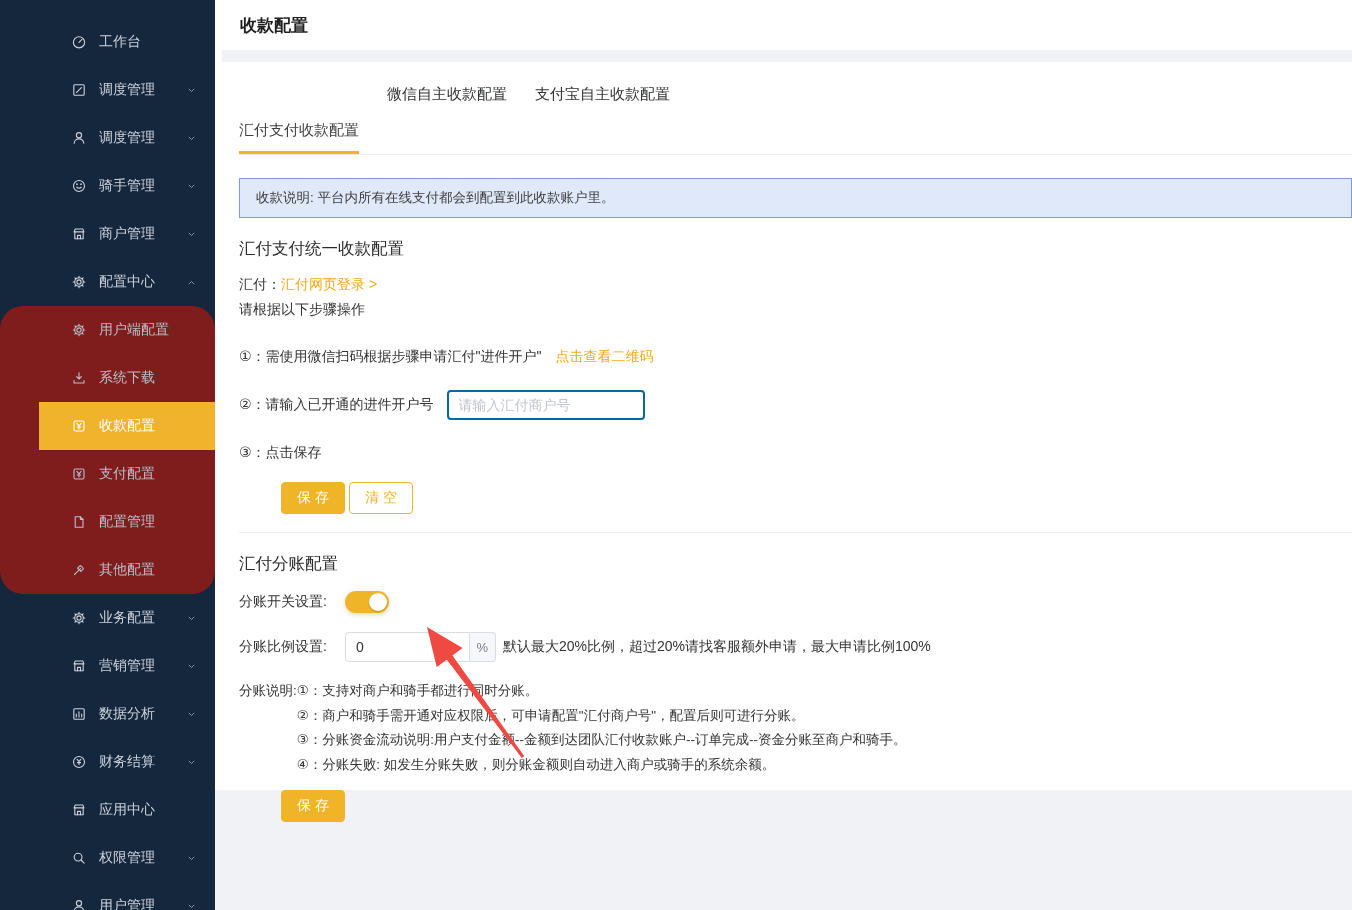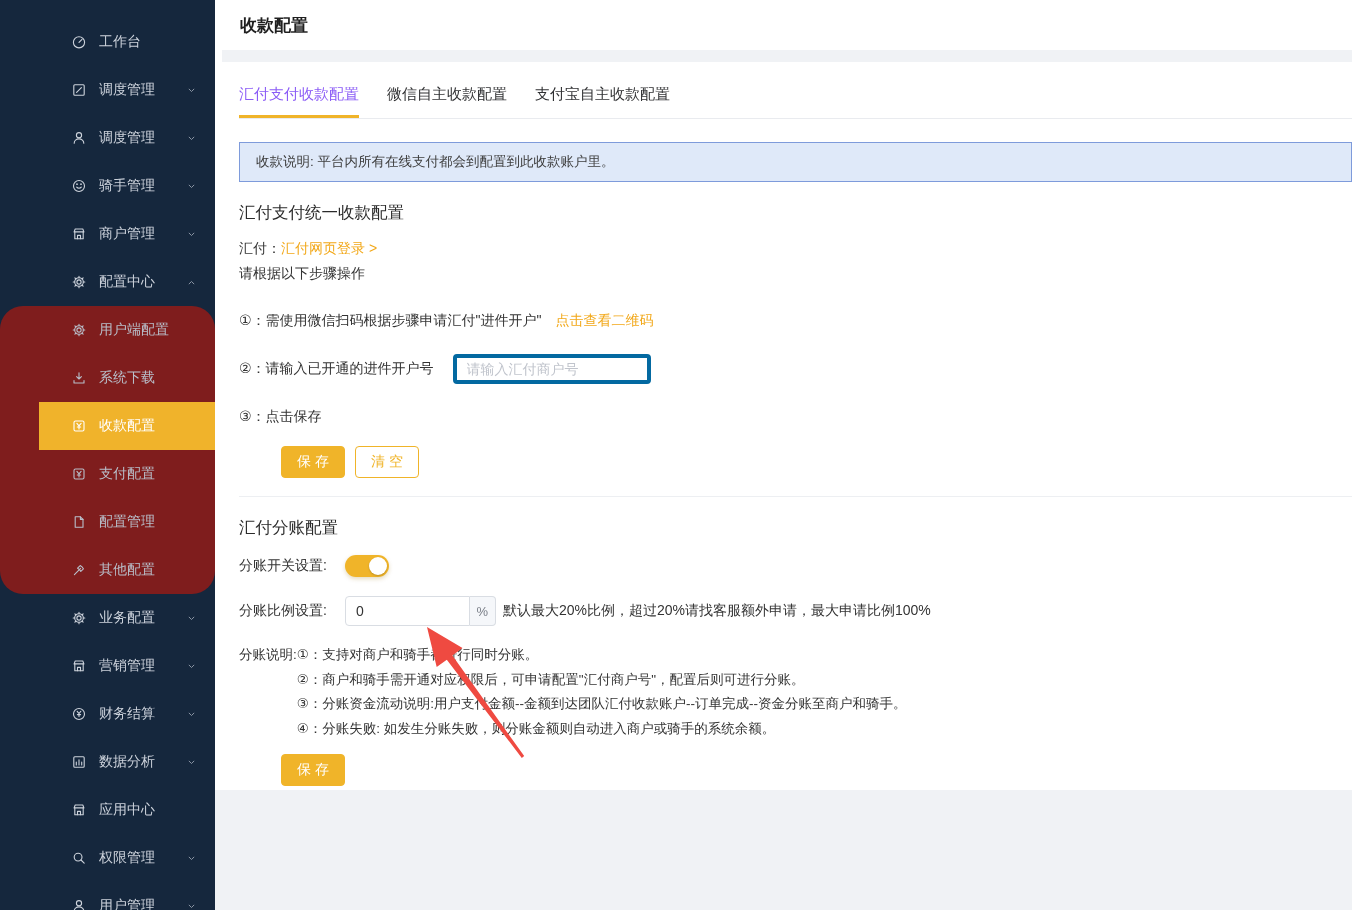--- a/index.html
+++ b/index.html
@@ -21,35 +21,35 @@
 
   
   .main { position:absolute; left:215px; top:0; right:0; bottom:0; background:#F0F2F5; }
   .gutter { position:absolute; left:0; top:0; width:7px; height:790px; background:#FFFFFF; }
   .page-header { position:absolute; left:0; top:0; right:0; height:50px; background:#FFFFFF; display:flex; align-items:center; padding-left:25px; }
   .page-title { font-size:17px; font-weight:bold; color:#1F1F1F; }
   .card { position:absolute; left:7px; top:62px; right:0; height:728px; background:#FFFFFF; padding-left:17px; }
 
   .tabs { display:flex; gap:28px; padding-top:23px; border-bottom:1px solid #E9EBEF; }
   .tab { font-size:15px; color:#303133; padding-bottom:11px; border-bottom:3px solid transparent; cursor:pointer; white-space:nowrap; }
-  .tab.active { color:#8b5cf6; border-bottom-color:#F0B429; }
+  .tab.active { color:#404040; border-bottom-color:#F0B429;margin-top:36px; }
 
   .banner { margin-top:23px; height:40px; border:1px solid #7E9BDB; background:#DFE9F9; display:flex; align-items:center; padding-left:16px; font-size:13.5px; color:#3D3D3D; }
 
   .sec-title { margin-top:20px; font-size:16.5px; color:#2B2B2B; }
   .huifu-line { margin-top:16px; font-size:14px; color:#333; }
   .link { color:#F2A819; cursor:pointer; }
   .steps-intro { margin-top:7px; font-size:14px; color:#333; }
   .step1 { margin-top:29px; font-size:14px; color:#333; }
   .step1 .link { margin-left:14px; }
   .step2 { margin-top:24px; display:flex; align-items:center; font-size:14px; color:#333; }
-  .merchant-input { width:198px; height:30px; border:4px solid #0369a1; border-radius:4px; margin-left:19px; padding:0 10px; font-size:14px; color:#333; font-family:inherit; outline:none; }
+  .merchant-input { width:198px; height:30px; border:2px solid #0369a1; border-radius:4px; margin-left:13px; padding:0 10px; font-size:14px; color:#333; font-family:inherit; outline:none; }
   .merchant-input::placeholder { color:#C0C4CC; }
   .step3 { margin-top:24px; font-size:14px; color:#333; }
-  .btn-row { margin-top:20px; display:flex; gap:10px;padding-left:42px; }
+  .btn-row { margin-top:20px; display:flex; gap:4px;padding-left:42px; }
   .btn { height:32px; min-width:64px; border-radius:4px; font-size:14px; display:flex; align-items:center; justify-content:center; padding:0 14px; cursor:pointer; white-space:nowrap; }
   .btn-primary { background:#F0B429; border:1px solid #F0B429; color:#FFFFFF; }
   .btn-ghost { background:#FFFFFF; border:1px solid #F0B429; color:#F0B429; }
   .divider { margin-top:18px; border-top:1px solid #EDEFF2; }
 
   .row-switch { margin-top:16px; display:flex; align-items:center; font-size:14px; color:#333; }
   .toggle { width:44px; height:22px; border-radius:11px; background:#F0B429; margin-left:18px; position:relative; cursor:pointer; box-shadow:0 2px 4px rgba(150,110,0,0.25); }
   .toggle .knob { position:absolute; right:2px; top:2px; width:18px; height:18px; border-radius:50%; background:#FFFFFF; box-shadow:0 1px 2px rgba(0,0,0,0.2); }
   .row-ratio { margin-top:19px; display:flex; align-items:center; font-size:14px; color:#333; }
   .ratio-group { display:flex; margin-left:18px; }
@@ -239,32 +239,32 @@
       <svg class="icn">
           <use href="#i-shop"></use>
         </svg>
       <span class="lbl">营销管理</span>
       <svg class="chev">
           <use href="#i-chev"></use>
         </svg>
     </div>
     <div class="nav-item">
       <svg class="icn">
+          <use href="#i-chart"></use>
+        </svg>
+      <span class="lbl">数据分析</span>
+      <svg class="chev">
+          <use href="#i-chev"></use>
+        </svg>
+    </div>
+    <div class="nav-item">
+      <svg class="icn">
           <use href="#i-coin"></use>
         </svg>
       <span class="lbl">财务结算</span>
-      <svg class="chev">
-          <use href="#i-chev"></use>
-        </svg>
-    </div>
-    <div class="nav-item">
-      <svg class="icn">
-          <use href="#i-chart"></use>
-        </svg>
-      <span class="lbl">数据分析</span>
       <svg class="chev">
           <use href="#i-chev"></use>
         </svg>
     </div>
     <div class="nav-item">
       <svg class="icn">
           <use href="#i-shop"></use>
         </svg>
       <span class="lbl">应用中心</span>
       <svg class="chev hidden">

